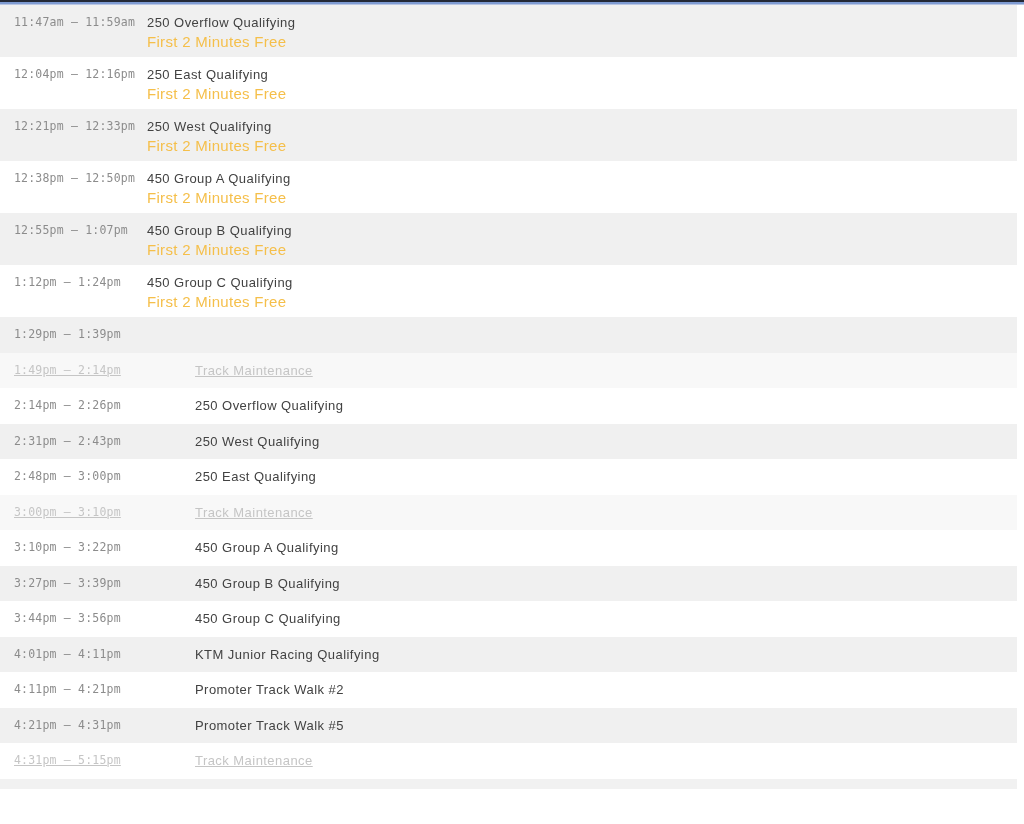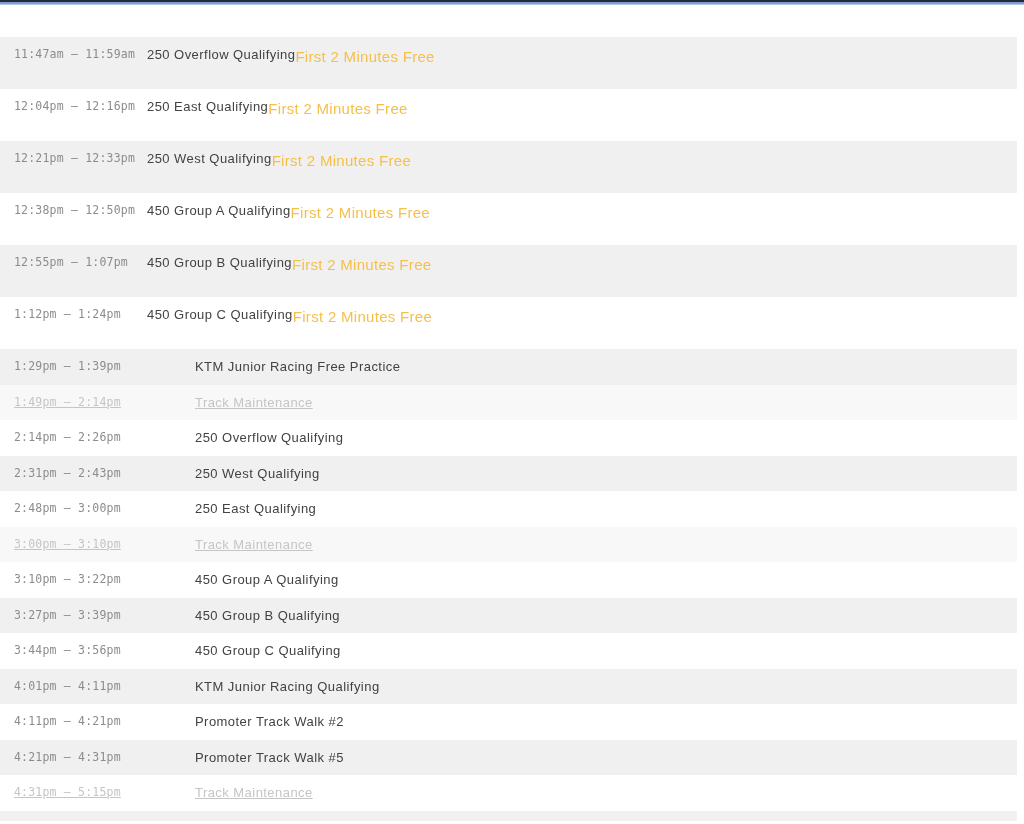--- a/index.html
+++ b/index.html
@@ -9,41 +9,41 @@
     font-family: "Liberation Sans", sans-serif;
     overflow: hidden;
   }
   .topbar {
     width: 1024px; height: 5px;
     background: linear-gradient(to bottom,
       var(--topbar_dark, #232936) 0, var(--topbar_dark, #232936) 2px,
       var(--topbar_blue, #7e9bd2) 2px, var(--topbar_blue, #7e9bd2) 4px,
       var(--topbar_light_blue, #b9c6e3) 4px, var(--topbar_light_blue, #b9c6e3) 5px);
   }
-  .schedule { width: 1017px; background: #ffffff; margin-top: 32px; }
+  .schedule { width: 1017px; background: #ffffff; }
   .row {
     display: flex;
     padding-left: 14px;
     width: 1017px;
   }
   .row.single { height: 35.5px; align-items: center; gap: 48px; }
   .row.double { height: 52px; align-items: flex-start; padding-top: 9px; }
   .row.gray  { background: var(--row_gray, #f0f0f0); }
   .row.white { background: var(--row_white, #ffffff); }
   .row.muted.gray { background: var(--row_maintenance_gray, #f8f8f8); }
   .time {
     flex: 0 0 133px;
     font-family: "DejaVu Sans Mono", monospace;
     font-size: 11.5px;
     line-height: 17px;
     letter-spacing: 0.2px;
     color: var(--time_text, #8c8c8c);
     white-space: nowrap;
   }
-  .info { display: flex; flex-direction: row; }
+  .info { display: flex; flex-direction: column; }
   .title {
     font-size: 13px;
     line-height: 17px;
     letter-spacing: 0.45px;
     color: var(--title_text, #424242);
     white-space: nowrap;
   }
   .subtitle {
     font-size: 15px;
     line-height: 17px;
@@ -101,24 +101,20 @@
   </div>
     <div class="row white double">
     <span class="time">1:12pm – 1:24pm</span>
     <div class="info">
       <span class="title">450 Group C Qualifying</span>
       <span class="subtitle">First 2 Minutes Free</span>
     </div>
   </div>
     <div class="row gray single">
     <span class="time">1:29pm – 1:39pm</span>
-    <div class="info">
-      <span class="title">KTM Junior Racing Free Practice</span>
-
-    </div>
   </div>
     <div class="row gray single muted">
     <span class="time">1:49pm – 2:14pm</span>
     <div class="info">
       <span class="title">Track Maintenance</span>
 
     </div>
   </div>
     <div class="row white single">
     <span class="time">2:14pm – 2:26pm</span>

